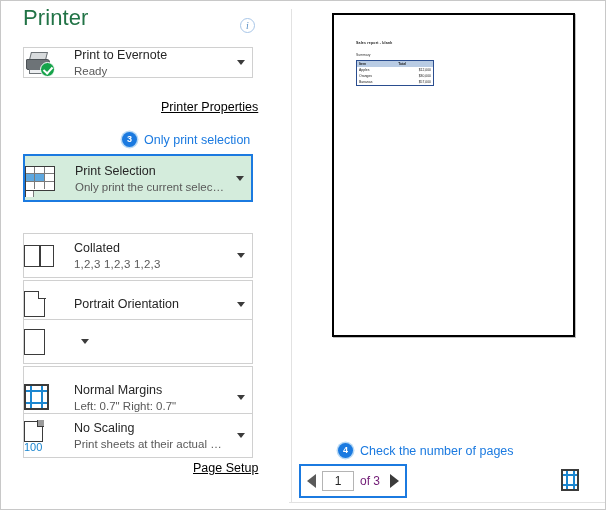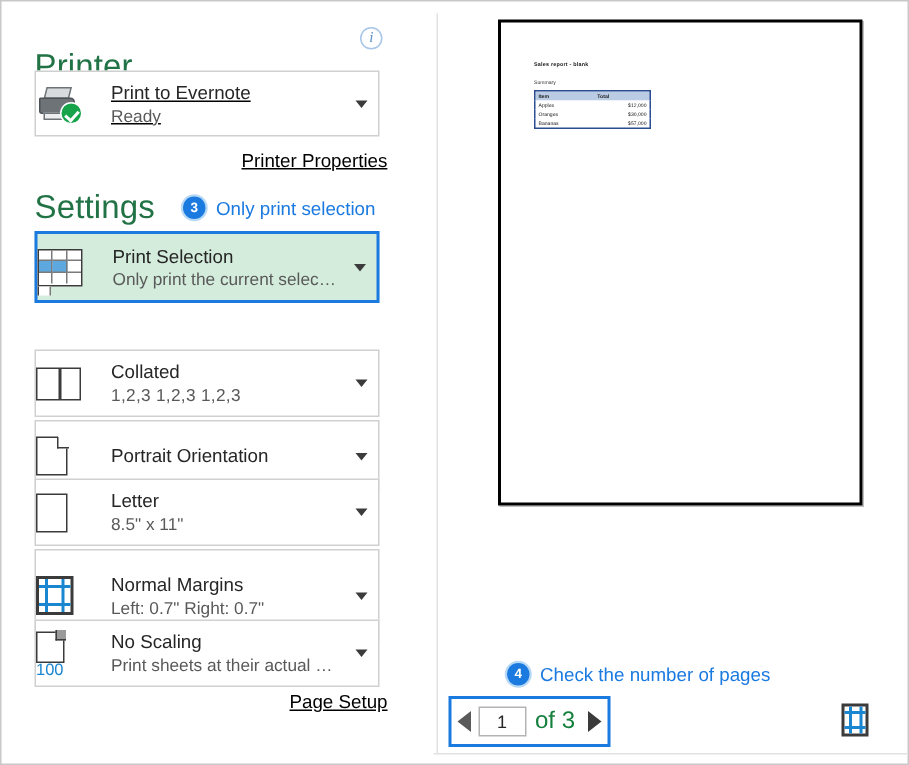--- a/index.html
+++ b/index.html
@@ -31,21 +31,21 @@
     width: 1px; height: 494px;
     background: #e2e2e2;
   }
 
   .section-head {
     color: #217346;
     font-size: 22px;
     font-weight: normal;
     letter-spacing: 0.1px;
   }
-  .head-printer { position: absolute; left: 22px; top: 30px; }
+  .head-printer { position: absolute; left: 22px; top: 4px; }
   .head-settings { position: absolute; left: 22px; top: 124px; }
 
   .info-icon {
     position: absolute;
     left: 239px; top: 17px;
     width: 15px; height: 15px;
     border: 1px solid #a8c6e8;
     border-radius: 50%;
     color: #5a8fc4;
     font-size: 10px;
@@ -132,21 +132,21 @@
   }
   .caret i {
     display: block;
     width: 0; height: 0;
     border-left: 4.5px solid transparent;
     border-right: 4.5px solid transparent;
     border-top: 5px solid #3b3b3b;
   }
 
   
-  #printer-box { top: 46px; height: 44px; text-decoration: underline; }
+  #printer-box { top: 46px; height: 31px; }
 
   .link {
     position: absolute;
     color: #000000;
     font-size: 12.5px;
     text-decoration: underline;
     cursor: pointer;
   }
   #printer-properties { left: 160px; top: 99px; }
   #page-setup { left: 192px; top: 460px; }
@@ -429,22 +429,22 @@
     width: 32px; height: 20px;
     border: 1px solid #b4b4b4;
     text-align: center;
     font-size: 12px;
     font-family: "Liberation Sans", sans-serif;
     color: #262626;
     outline: none;
     background: #fff;
   }
   #page-total {
-    font-size: 16px;
-    color: #15803d;
+    font-size: 12px;
+    color: #701a75;
     margin-left: 6px;
     margin-right: 4px;
     white-space: nowrap;
   }
 
   #zoom-page-btn {
     position: absolute;
     left: 272px; top: 468px;
     width: 18px; height: 22px;
     border: 2px solid #3b3b3b;
@@ -490,21 +490,20 @@
         <div class="t1">Print to Evernote</div>
         <div class="t2">Ready</div>
       </div>
       <div class="caret">
           <i></i>
         </div>
     </div>
 
     <div class="link" id="printer-properties">Printer Properties</div>
 
-    <div class="section-head head-settings">Settings</div>
 
     <div class="step-3">
       <span class="step-badge">3</span><span class="step-text">Only print selection</span>
     </div>
 
     <div class="ctrl selected" id="ctrl-selection">
       <div class="ic">
         <div class="ico-grid">
           <div></div>
             <div></div>
@@ -551,24 +550,20 @@
         <div class="t1">Portrait Orientation</div>
       </div>
       <div class="caret">
           <i></i>
         </div>
     </div>
 
     <div class="ctrl" id="ctrl-paper">
       <div class="ic">
         <div class="ico-letter"></div>
-      </div>
-      <div class="txt">
-        <div class="t1">Letter</div>
-        <div class="t2">8.5" x 11"</div>
       </div>
       <div class="caret">
           <i></i>
         </div>
     </div>
 
     <div class="ctrl" id="ctrl-margins">
       <div class="ic">
         <div class="ico-margins">
           <div class="vl l"></div>

